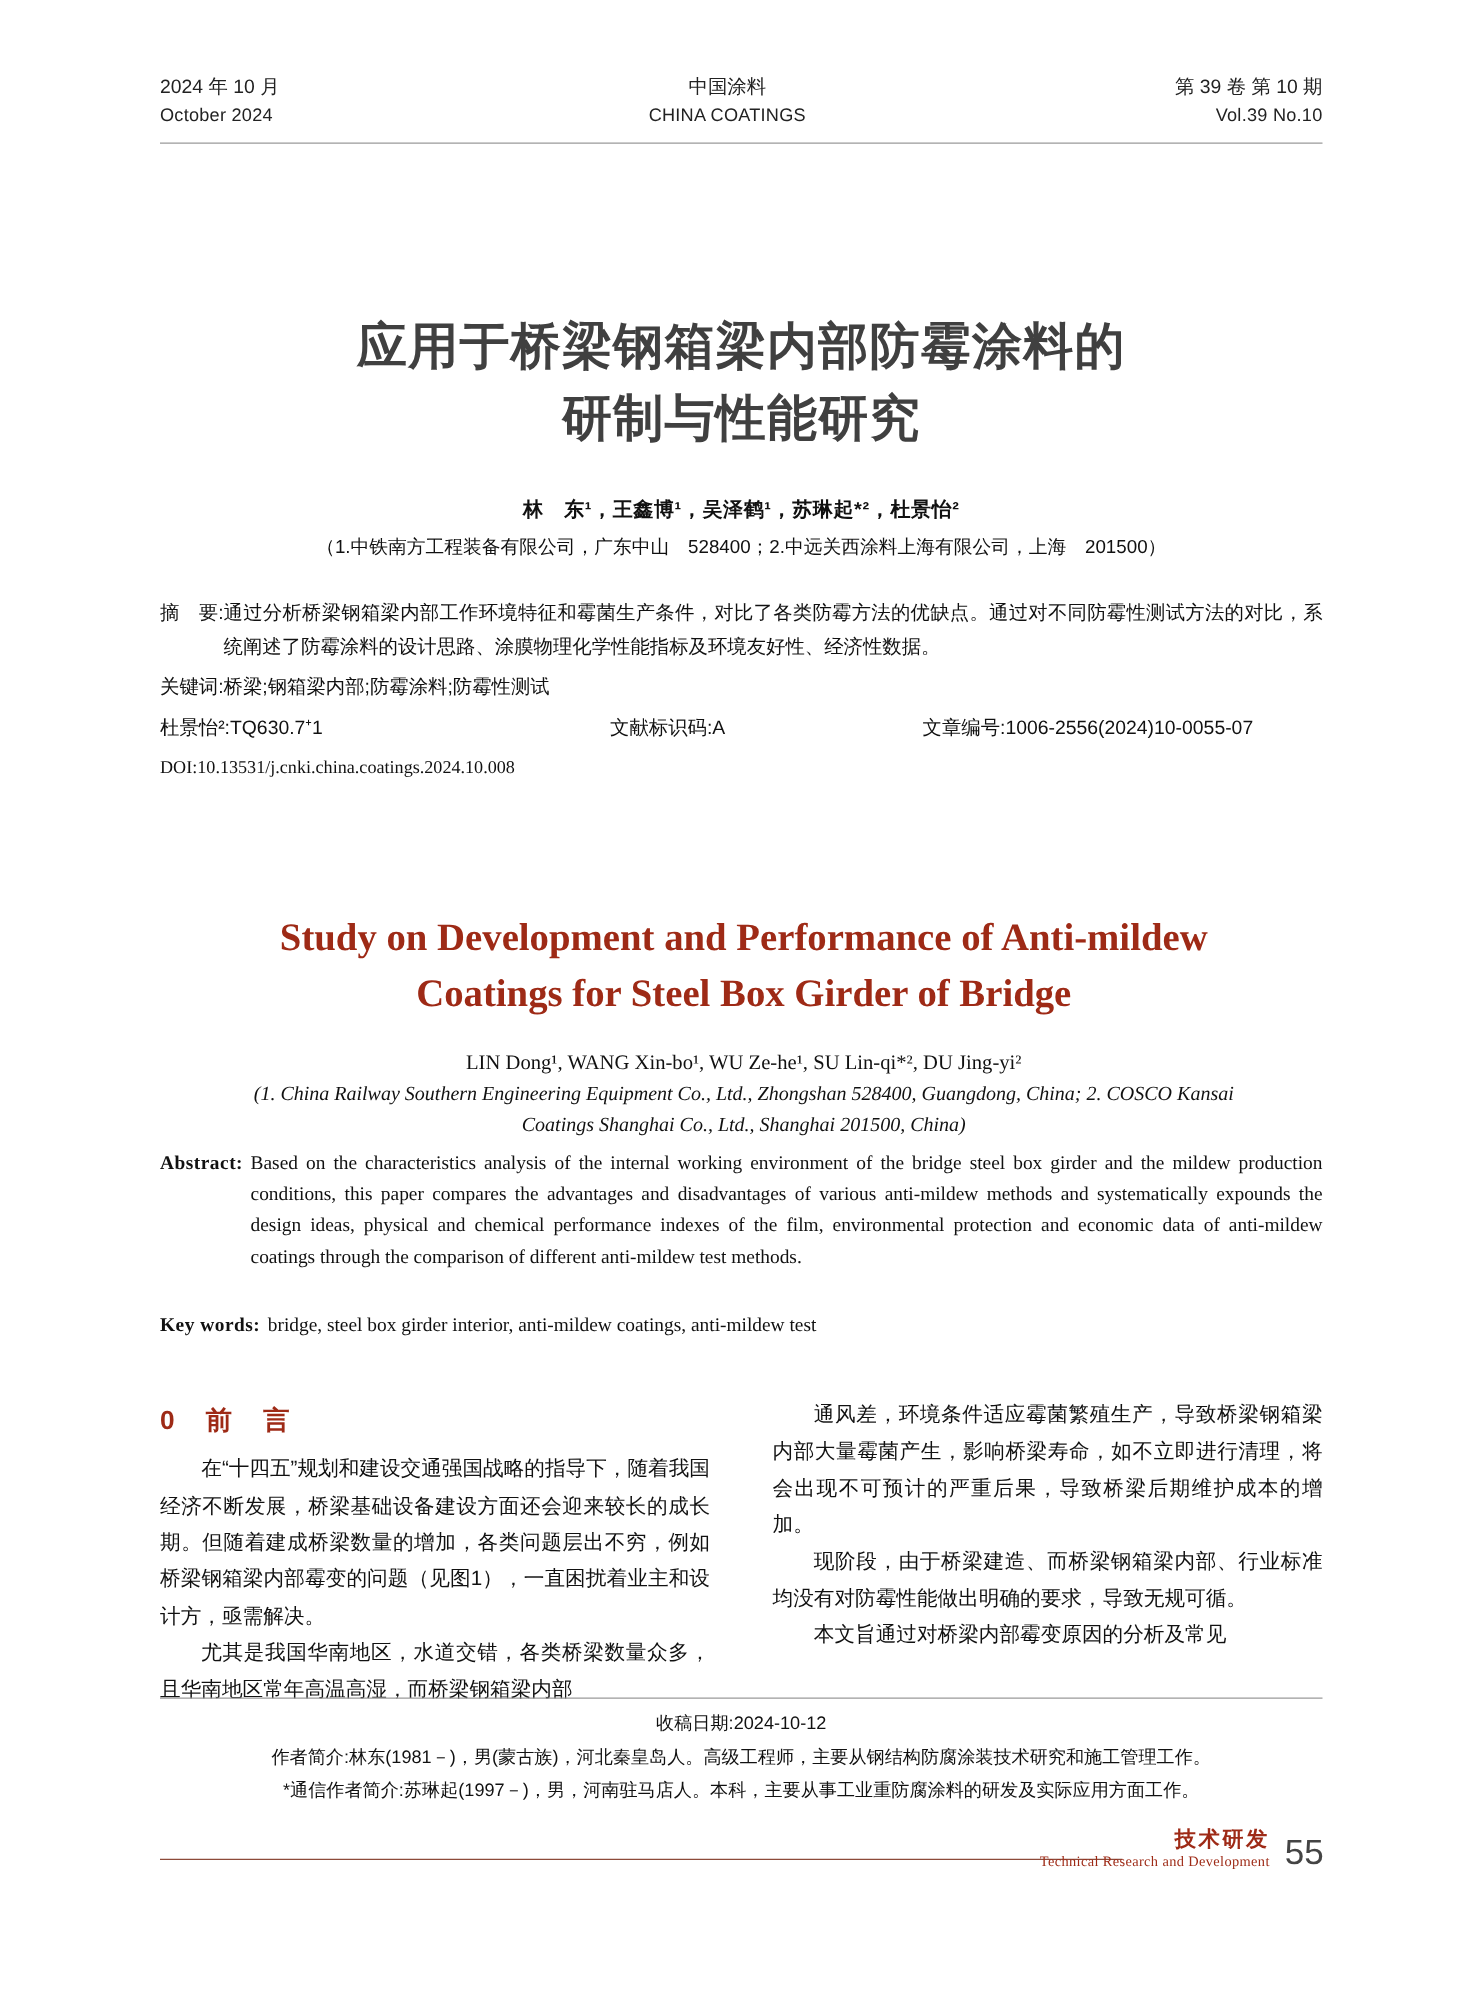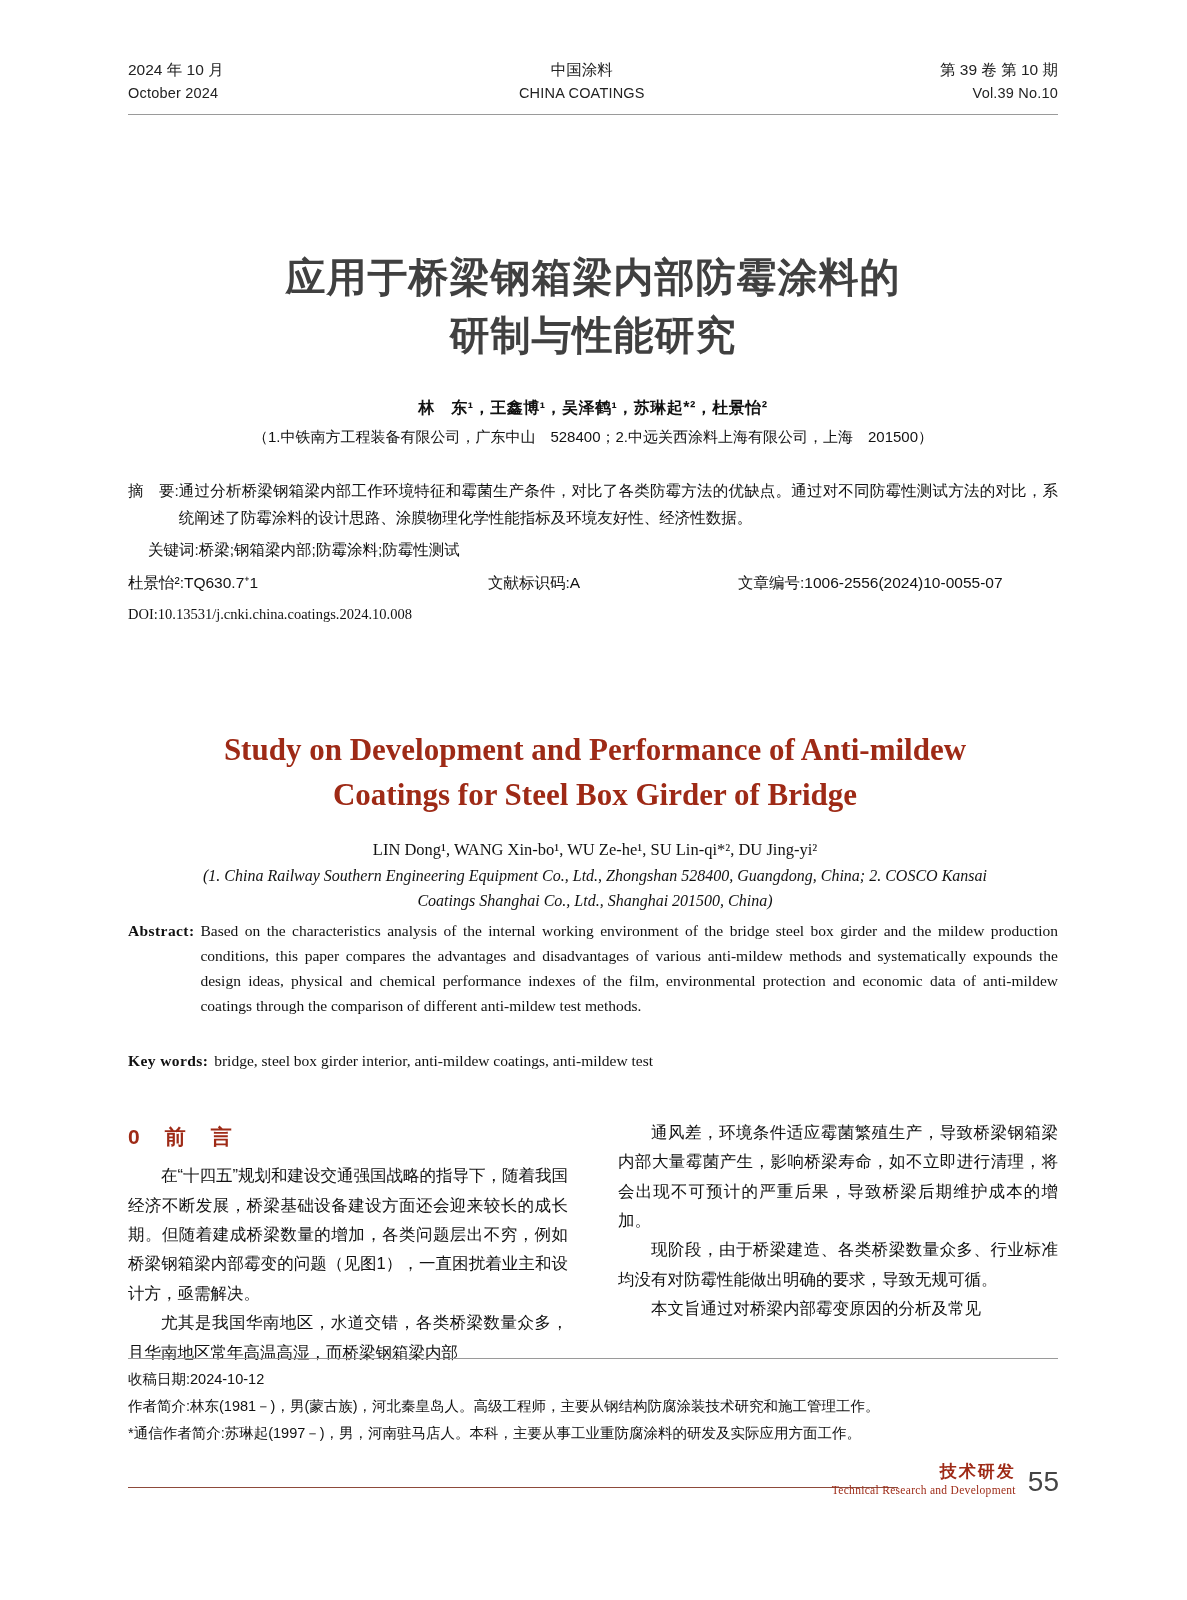--- a/index.html
+++ b/index.html
@@ -94,21 +94,21 @@
     top: 478px;
     width: 930px;
     font-family: "Liberation Sans", sans-serif;
     font-size: 15.5px;
     line-height: 1.72;
     color: #111;
   }
   .cn-abs .row { display: flex; }
   .cn-abs .lab { white-space: nowrap; }
   .cn-abs .txt { flex: 1; text-align: justify; }
-  .cn-keywords { margin-top: 6px; margin-left: 20px; }
+  .cn-keywords { margin-top: 6px; }
   .cn-class {
     margin-top: 6px;
     display: flex;
     justify-content: flex-start;
   }
   .cn-class .c1 { width: 360px; }
   .cn-class .c2 { width: 250px; }
   .cn-class .c3 { flex: 1; text-align: left; }
   .cn-doi {
     margin-top: 5px;
@@ -206,20 +206,21 @@
   }
   .footnotes {
     position: absolute;
     left: 128px;
     top: 1366px;
     width: 930px;
     font-family: "Liberation Sans", sans-serif;
     font-size: 14.5px;
     line-height: 1.85;
     color: #111;
+    text-align: center;
   }
 
   
   .footer-rule {
     position: absolute;
     left: 128px;
     top: 1487px;
     width: 770px;
     height: 1px;
     background: #8d4a3a;
@@ -325,21 +326,21 @@
   </div>
 
   <div class="body-col col-left">
     <div class="sec-head">0　前　言</div>
     <p>在“十四五”规划和建设交通强国战略的指导下，随着我国经济不断发展，桥梁基础设备建设方面还会迎来较长的成长期。但随着建成桥梁数量的增加，各类问题层出不穷，例如桥梁钢箱梁内部霉变的问题（见图1），一直困扰着业主和设计方，亟需解决。</p>
     <p>尤其是我国华南地区，水道交错，各类桥梁数量众多，且华南地区常年高温高湿，而桥梁钢箱梁内部</p>
   </div>
 
   <div class="body-col col-right">
     <p>通风差，环境条件适应霉菌繁殖生产，导致桥梁钢箱梁内部大量霉菌产生，影响桥梁寿命，如不立即进行清理，将会出现不可预计的严重后果，导致桥梁后期维护成本的增加。</p>
-    <p>现阶段，由于桥梁建造、各类桥梁数量众多、行业标准均没有对防霉性能做出明确的要求，导致无规可循。</p>
+    <p>现阶段，由于桥梁建造、而桥梁钢箱梁内部、行业标准均没有对防霉性能做出明确的要求，导致无规可循。</p>
     <p>本文旨通过对桥梁内部霉变原因的分析及常见</p>
   </div>
 
   <div class="foot-rule"></div>
   <div class="footnotes">
     <div>收稿日期:2024-10-12</div>
     <div>作者简介:林东(1981－)，男(蒙古族)，河北秦皇岛人。高级工程师，主要从钢结构防腐涂装技术研究和施工管理工作。</div>
     <div>*通信作者简介:苏琳起(1997－)，男，河南驻马店人。本科，主要从事工业重防腐涂料的研发及实际应用方面工作。</div>
   </div>
 

